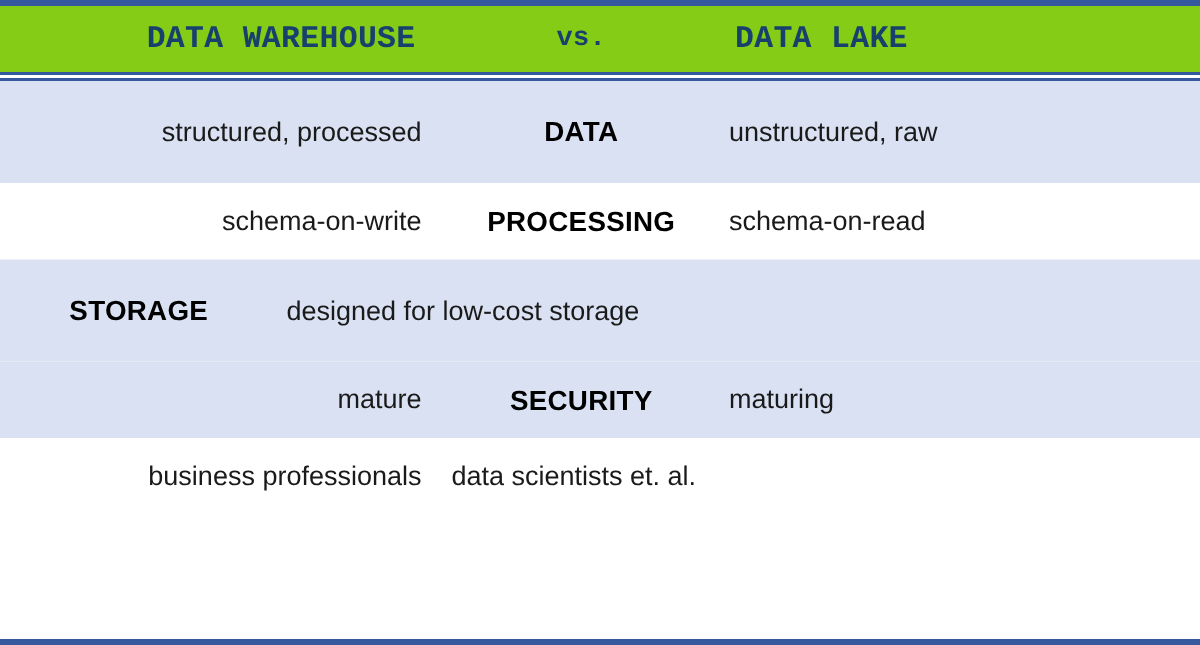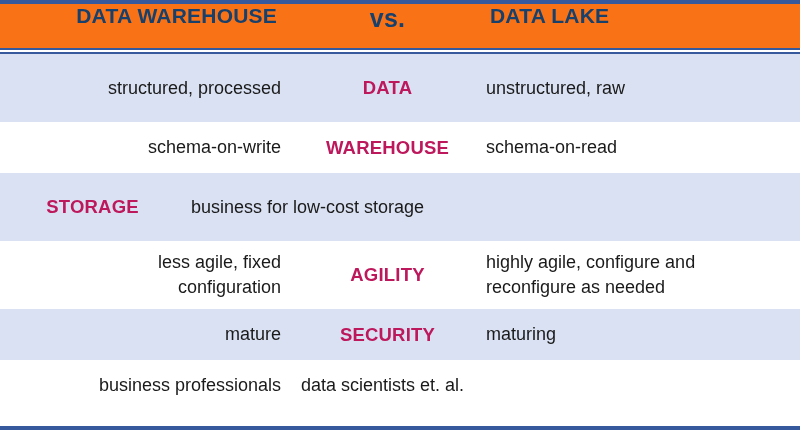--- a/index.html
+++ b/index.html
@@ -35,22 +35,23 @@
     width: 100%;
     background: #35599C;
     flex: 0 0 auto;
   }
 
   
   .header-row {
     flex: 0 0 auto;
     height: 44px;
     display: flex;
-    align-items: flex-start;
-    background: #f97316;
+    align-items: center;
+    background: #84cc16;
+    font-family: Liberation Mono, monospace;
   }
   .header-under {
     flex: 0 0 auto;
     height: 6px;
     width: 100%;
     background: #ffffff;
     border-top: 2px solid #35599C;
     border-bottom: 2px solid #35599C;
     box-sizing: border-box;
   }
@@ -78,21 +79,21 @@
 
   .header-row .col-left,
   .header-row .col-mid,
   .header-row .col-right {
     color: #17406D;
     font-weight: bold;
     font-size: 21px;
     letter-spacing: 0.2px;
   }
   .header-row .col-left { padding-right: 18px; }
-  .header-row .col-mid { font-size: 25px; }
+  .header-row .col-mid { font-size: 18px; }
   .header-row .col-right { padding-left: 10px; }
 
   
   .body-rows {
     flex: 1 1 auto;
     display: flex;
     flex-direction: column;
   }
   .data-row {
     display: flex;
@@ -102,21 +103,21 @@
   .data-row.shaded {
     background: #D9E1F2;
   }
   .data-row .col-left,
   .data-row .col-right {
     color: #1a1a1a;
     font-size: 18px;
     line-height: 1.38;
   }
   .data-row .col-mid {
-    color: #be185d;
+    color: #000000;
     font-weight: bold;
     font-size: 18.5px;
     letter-spacing: 0.2px;
   }
 
   .row-h1 { height: 68px; }
   .row-h2 { height: 51px; }
 
   .cell-line { display: block; }
 </style>
@@ -144,44 +145,33 @@
       <div class="col-mid">DATA</div>
       <div class="col-right">
         <span class="cell-line">unstructured, raw</span>
       </div>
     </div>
 
     <div class="data-row row-h2">
       <div class="col-left">
         <span class="cell-line">schema-on-write</span>
       </div>
-      <div class="col-mid">WAREHOUSE</div>
+      <div class="col-mid">PROCESSING</div>
       <div class="col-right">
         <span class="cell-line">schema-on-read</span>
       </div>
     </div>
 
     <div class="data-row shaded row-h1">
       <div class="col-mid">STORAGE</div>
       <div class="col-right">
-        <span class="cell-line">business for low-cost storage</span>
+        <span class="cell-line">designed for low-cost storage</span>
       </div>
     </div>
 
-    <div class="data-row row-h1">
-      <div class="col-left">
-        <span class="cell-line">less agile, fixed</span>
-        <span class="cell-line">configuration</span>
-      </div>
-      <div class="col-mid">AGILITY</div>
-      <div class="col-right">
-        <span class="cell-line">highly agile, configure and</span>
-        <span class="cell-line">reconfigure as needed</span>
-      </div>
-    </div>
 
     <div class="data-row shaded row-h2">
       <div class="col-left">
         <span class="cell-line">mature</span>
       </div>
       <div class="col-mid">SECURITY</div>
       <div class="col-right">
         <span class="cell-line">maturing</span>
       </div>
     </div>

